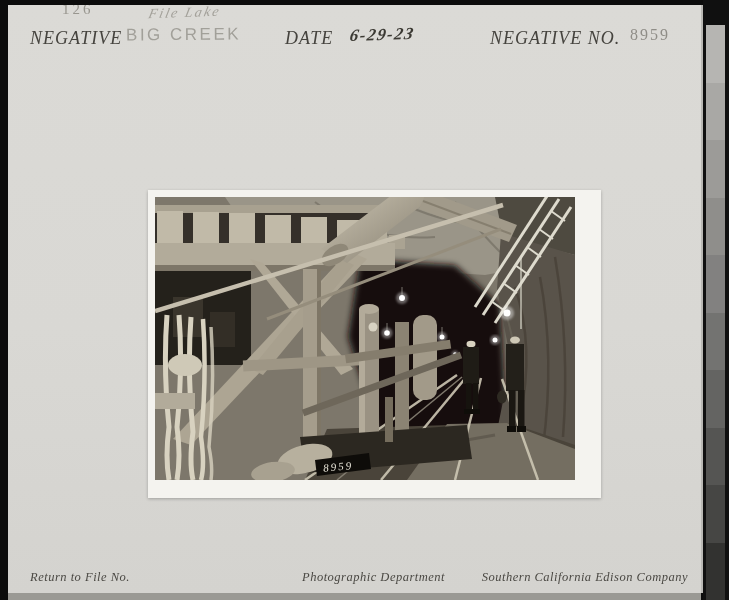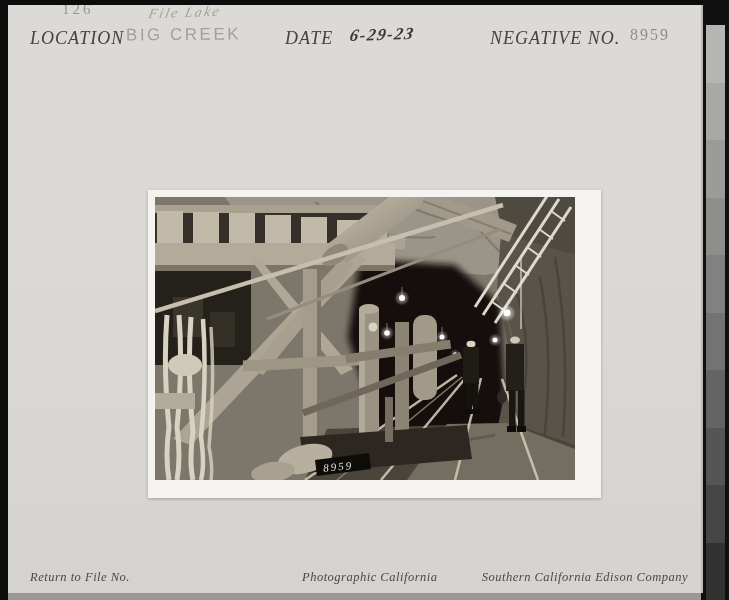--- a/index.html
+++ b/index.html
@@ -62,21 +62,21 @@
 </head>
 <body>
 
 <div class="scan-root">
 
   <div class="card">
 
     <div class="stamp stamp-126">126</div>
     <div class="handwrite hw-filenote">File Lake</div>
 
-    <div class="hdr-label" style="left:22px;top:23px;">LOCATION</div>
+    <div class="hdr-label" style="left:22px;top:23px;">NEGATIVE</div>
     <div class="stamp stamp-bigcreek">BIG CREEK</div>
 
     <div class="hdr-label" style="left:277px;top:23px;">DATE</div>
     <div class="handwrite hw-date">6-29-23</div>
 
     <div class="hdr-label" style="left:470px;top:23px;margin-left:12px;">NEGATIVE NO.</div>
     <div class="stamp stamp-8959">8959</div>
 
     <div class="photo-print">
       <div class="photo-image">
@@ -257,21 +257,21 @@
 
           <g>
             <polygon points="160,263 214,256 216,272 162,279" fill="#0e0c09"></polygon>
             <text x="168" y="273" font-size="11" font-style="italic" fill="#ece9dd" font-family="Liberation Serif, serif" letter-spacing="2" transform="rotate(-5 187 268)">8959</text>
           </g>
         </svg>
       </div>
     </div>
 
     <div class="ftr ftr-return">Return to File No.</div>
-    <div class="ftr ftr-dept">Photographic California</div>
+    <div class="ftr ftr-dept">Photographic Department</div>
     <div class="ftr ftr-company">Southern California Edison Company</div>
   </div>
 
   <div class="card-edge-right"></div>
   <div class="below-card"></div>
 
   <div class="calibration-area">
     <div class="calibration-strip">
         <div class="wedge-step" style="background: rgb(182, 181, 178);"></div>
         <div class="wedge-step" style="background: rgb(169, 168, 165);"></div>

